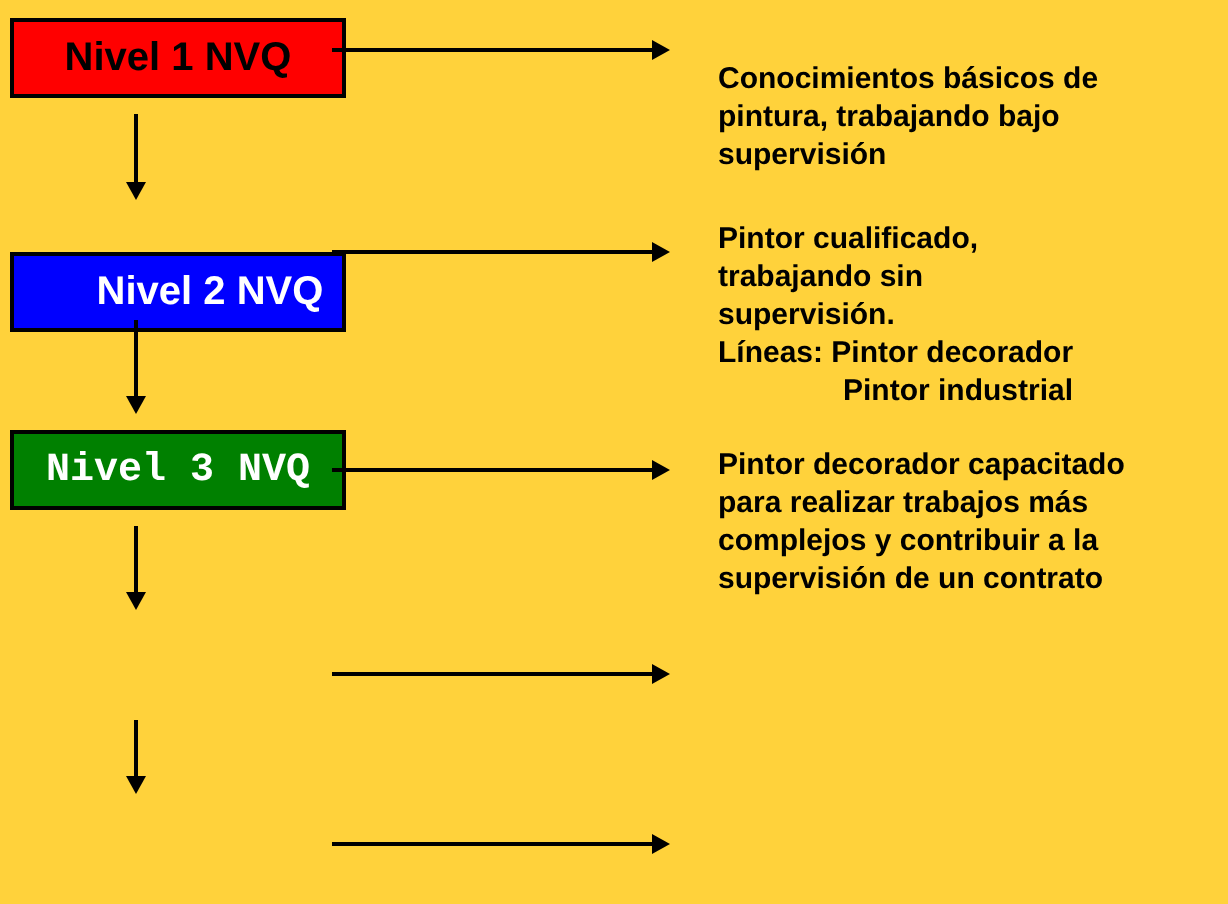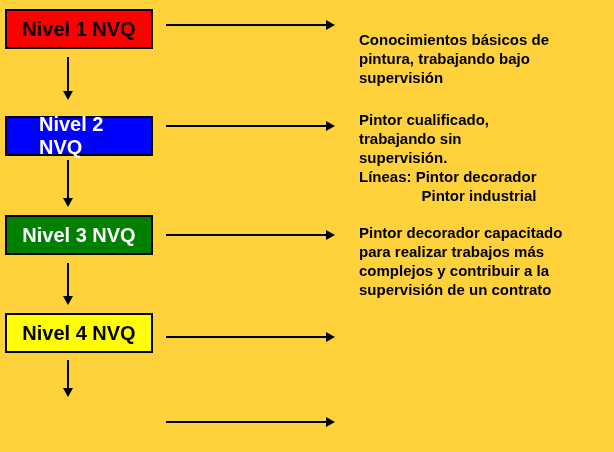--- a/index.html
+++ b/index.html
@@ -12,21 +12,21 @@
   }
   .slide {
     position: relative;
     width: 614px;
     height: 452px;
     font-family: "Liberation Sans", sans-serif;
   }
   .nvq-box {
     position: absolute;
     left: 5px;
-    width: 148px;
+    width: 168px;
     height: 40px;
     border: 2px solid #000;
     box-sizing: border-box;
     display: flex;
     align-items: center;
     justify-content: center;
     font-weight: bold;
     font-size: 20px;
     letter-spacing: 0px;
   }
@@ -75,28 +75,25 @@
   }
 </style>
 </head>
 <body style="background: rgb(255, 210, 59);">
 
 <div class="slide">
 
   <div class="nvq-box" style="top: 9px; background: rgb(255, 0, 0); color: rgb(0, 0, 0);">
     <span>Nivel 1 NVQ</span>
   </div>
-  <div class="nvq-box" style="top: 116px; background: rgb(0, 0, 255); color: rgb(255, 255, 255); padding-left: 32px;">
+  <div class="nvq-box" style="top: 126px; background: rgb(0, 0, 255); color: rgb(255, 255, 255); padding-left: 32px;">
     <span>Nivel 2 NVQ</span>
   </div>
-  <div class="nvq-box" style="top: 215px; background: rgb(0, 128, 0); color: rgb(255, 255, 255);">
+  <div class="nvq-box" style="top: 215px; background: rgb(0, 128, 0); color: rgb(255, 255, 255); font-family: Liberation Mono, monospace;">
     <span>Nivel 3 NVQ</span>
-  </div>
-  <div class="nvq-box" style="top: 313px; background: rgb(255, 255, 0); color: rgb(0, 0, 0);">
-    <span>Nivel 4 NVQ</span>
   </div>
 
   <div class="v-arrow" style="top:57px;height:34px">
     <span class="head"></span>
   </div>
   <div class="v-arrow" style="top:160px;height:38px">
     <span class="head"></span>
   </div>
   <div class="v-arrow" style="top:263px;height:33px">
     <span class="head"></span>

